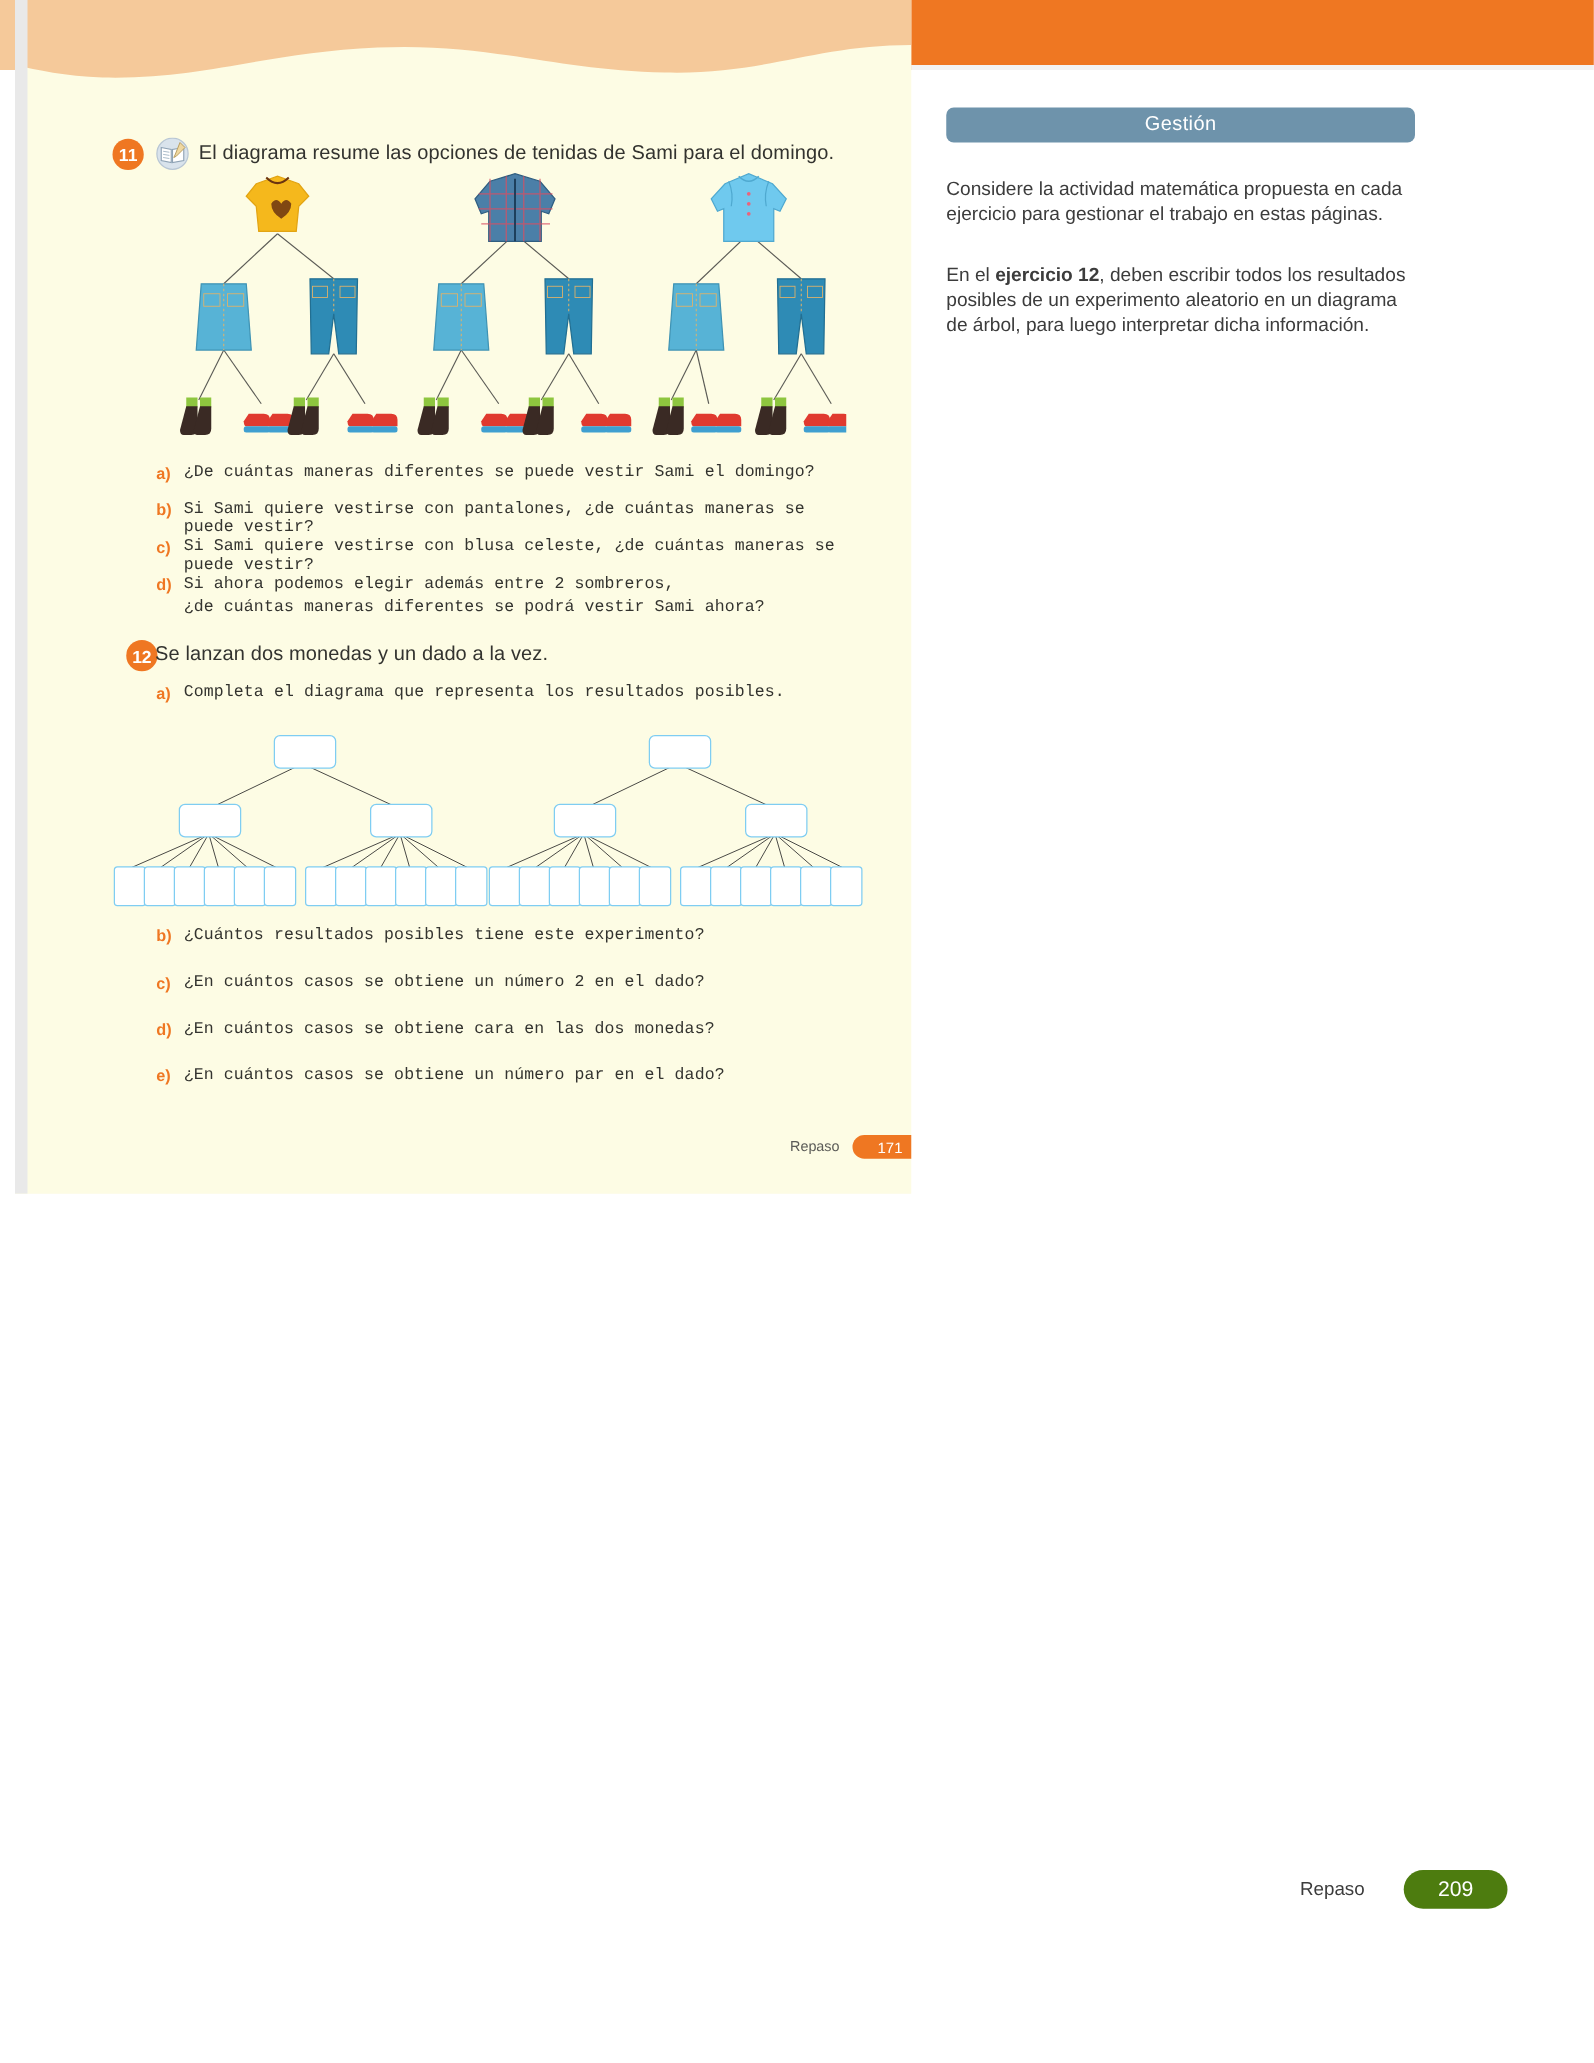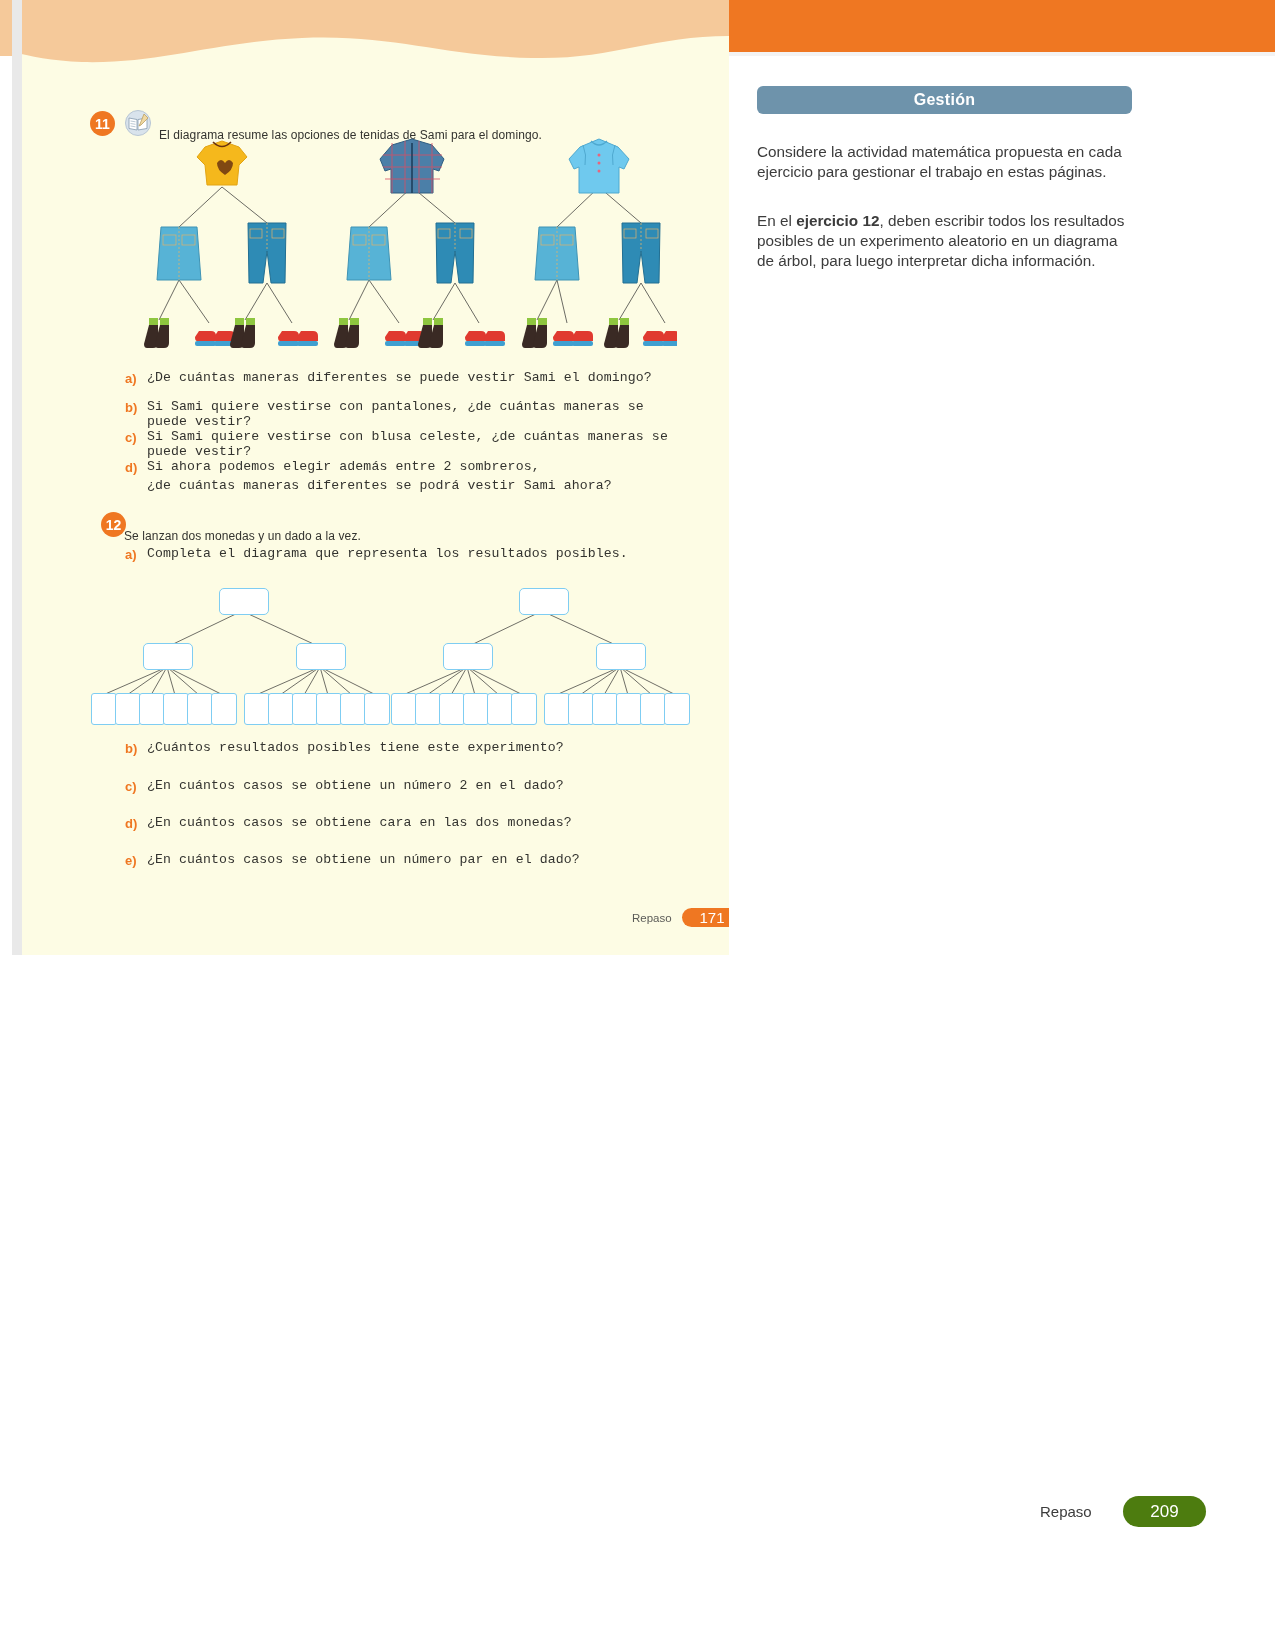--- a/index.html
+++ b/index.html
@@ -26,44 +26,44 @@
 
   .exnum{
     position:absolute;width:25px;height:25px;border-radius:50%;
     background:#ef7722;color:#fff;font-weight:bold;font-size:14px;
     display:flex;align-items:center;justify-content:center;
     font-family:"Liberation Sans",sans-serif;
   }
   .booklet-icon{position:absolute;width:28px;height:26px;}
 
   .stmt{
-    position:absolute;font-size:12px;color:#33332f;
-    font-family:"Liberation Sans",sans-serif;letter-spacing:.1px;margin-top:14px;
+    position:absolute;font-size:16px;color:#33332f;
+    font-family:"Liberation Sans",sans-serif;letter-spacing:.1px;
   }
   .sub-letter{
     position:absolute;color:#ef7722;font-weight:bold;font-size:13px;
   }
   .sub-text{
     position:absolute;font-size:13.2px;color:#33332f;letter-spacing:.1px;font-family:Liberation Mono, monospace;
   }
 
   
   #inner-footer{position:absolute;left:620px;top:908px;width:110px;height:22px;}
   #inner-footer-label{position:absolute;left:0px;top:4px;font-size:11.5px;color:#5b5b57;}
   #inner-footer-badge{
     position:absolute;left:50px;top:0px;width:60px;height:19px;border-radius:10px;
-    background:#ef7722;color:#fff;font-size:15px;
+    background:#ef7722;color:#fff;font-size:12px;
     display:flex;align-items:center;justify-content:center;
   }
 
   
   #gestion-panel{position:absolute;left:757px;top:86px;width:375px;}
   #gestion-header{
     width:375px;height:28px;background:#6e93ab;border-radius:6px;
-    color:#ffffff;font-size:16px;font-weight:bold;
+    color:#ffffff;font-size:16px;font-weight:normal;
     display:flex;align-items:center;justify-content:center;
     letter-spacing:.3px;
   }
   .gp{
     margin-top:28px;font-size:15.3px;line-height:1.33;color:#3c3c3c;
     font-family:"Liberation Sans",sans-serif;
   }
   .gp b{font-weight:bold;}
 
   

